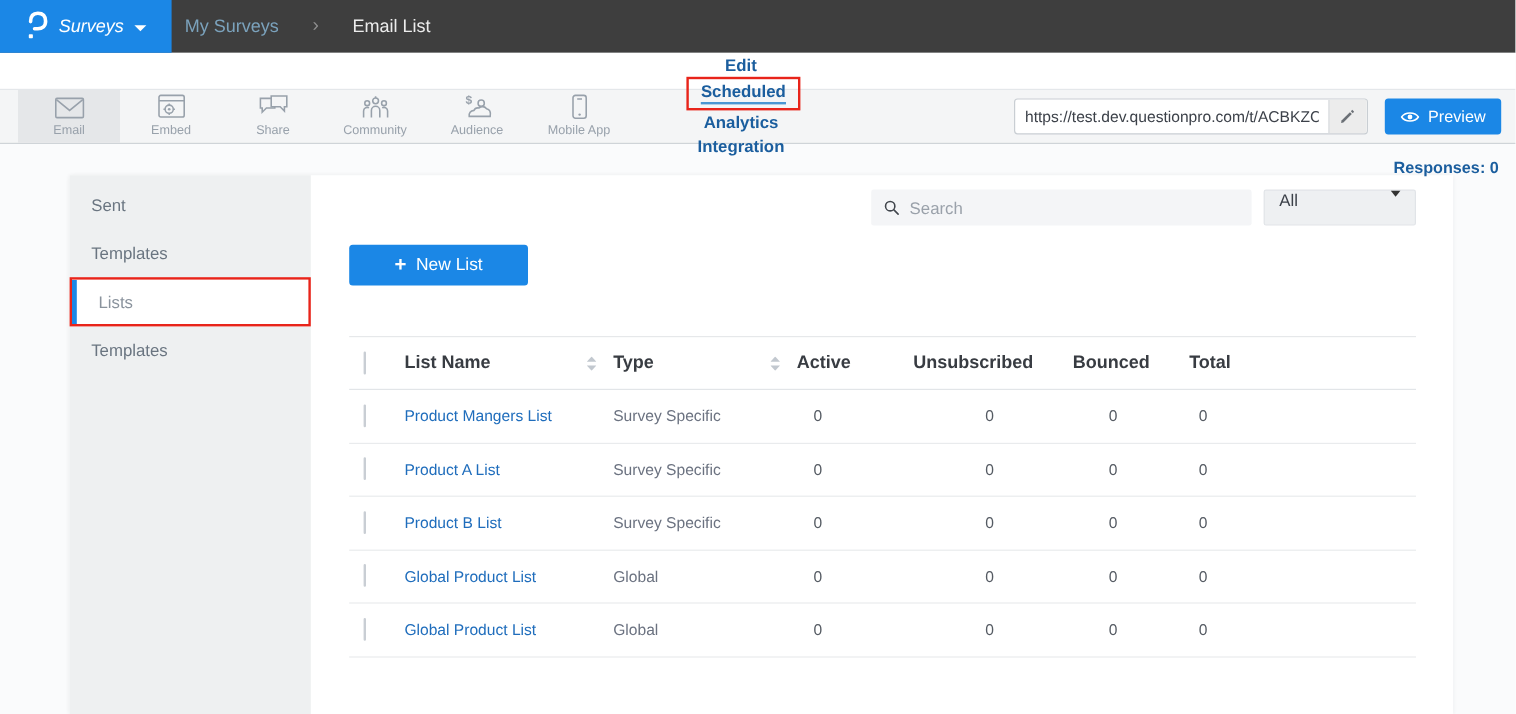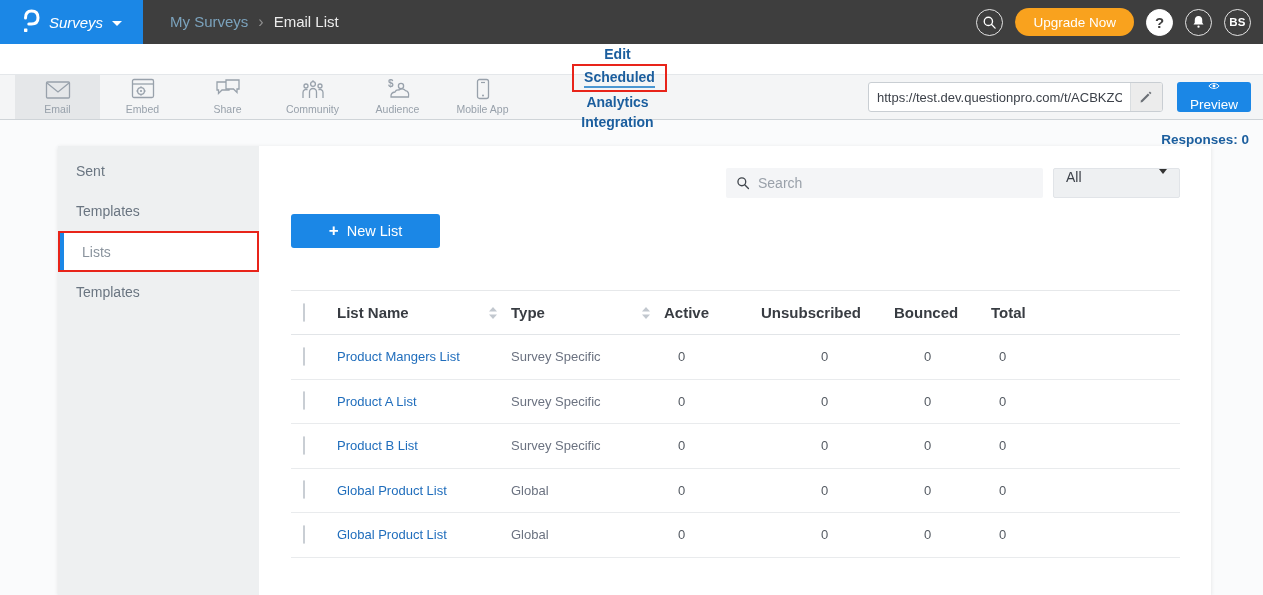--- a/index.html
+++ b/index.html
@@ -4,21 +4,21 @@
 <style>
   * { margin:0; padding:0; box-sizing:border-box; }
   html,body { width:1263px; height:595px; }
   body { font-family:"Liberation Sans", sans-serif; background:#fafbfc; overflow:hidden; }
 
   
   .topbar { height:44px; background:#3e3e3e; display:flex; align-items:center; }
   .logo-box { width:143px; height:44px; background:#1b87e6; display:flex; align-items:center; justify-content:center; gap:9px; cursor:pointer;font-style:italic; }
   .logo-box .product { color:#fff; font-size:15px; }
   .caret-down-white { width:0; height:0; border-left:5px solid transparent; border-right:5px solid transparent; border-top:5px solid #fff; margin-top:2px; }
-  .breadcrumb { display:flex; gap:10px; margin-left:27px; font-size:15px; }
+  .breadcrumb { display:flex; align-items:center; gap:28px; margin-left:11px; font-size:15px; }
   .breadcrumb .parent { color:#7ba2bc; cursor:pointer; }
   .breadcrumb .sep { color:#8f8f8f; font-size:16px; }
   .breadcrumb .current { color:#ececec; }
   .topbar-right { margin-left:auto; display:flex; align-items:center; gap:12px; padding-right:12px; }
   .circle-btn { width:27px; height:27px; border-radius:50%; border:1.5px solid rgba(255,255,255,.85); display:flex; align-items:center; justify-content:center; cursor:pointer; color:#fff; }
   .circle-btn.filled { background:#fff; border-color:#fff; color:#3e3e3e; font-weight:bold; font-size:15px; }
   .avatar-initials { font-size:11.5px; font-weight:bold; letter-spacing:.3px; }
   .upgrade-btn { background:#f9a21e; color:#fff; border:none; border-radius:14px; height:28px; padding:0 18px; font-size:13.5px; font-family:inherit; cursor:pointer; }
 
   
@@ -32,32 +32,32 @@
   .toolbar { height:45px; background:#f4f5f6; border-bottom:1px solid #cfd4d8; display:flex; align-items:stretch; }
   .channels { display:flex; margin-left:15px; }
   .channel { width:85px; display:flex; flex-direction:column; align-items:center; justify-content:flex-end; padding-bottom:4px; cursor:pointer; }
   .channel.active { background:#e5e7e9; }
   .channel .ch-label { font-size:10.5px; color:#98a1ab; margin-top:3px;text-align:right; }
   .ch-icon { height:24px; display:flex; align-items:flex-end; }
   .toolbar-right { margin-left:auto; display:flex; align-items:center; gap:14px; padding-right:12px; }
   .url-group { width:295px; height:30px; background:#fff; border:1px solid #c9ced3; border-radius:3px; display:flex; align-items:center; overflow:hidden; }
   .url-group input { flex:1; border:none; outline:none; font-family:inherit; font-size:13px; color:#3c4149; padding:0 8px; background:transparent; min-width:0; }
   .url-edit { width:32px; height:100%; background:#ececec; border-left:1px solid #d9dde0; display:flex; align-items:center; justify-content:center; cursor:pointer; }
-  .preview-btn { height:30px; background:#1b87e6; color:#fff; border:none; border-radius:3px; padding:0 13px; font-size:13.5px; font-family:inherit; display:flex; align-items:center; gap:7px; cursor:pointer;flex-direction:column; }
+  .preview-btn { height:30px; background:#1b87e6; color:#fff; border:none; border-radius:3px; padding:0 13px; font-size:13.5px; font-family:inherit; display:flex; align-items:center; gap:7px; cursor:pointer; }
 
   
   .page { height:475px; background:#fafbfc; padding-top:26px; }
   .card { margin-left:58px; width:1153px; height:449px; background:#fff; box-shadow:0 1px 4px rgba(40,50,60,.12); display:flex; }
 
   .sidebar { width:201px; background:#eef0f1; padding-top:5px; flex-shrink:0; }
   .side-item { height:40px; display:flex; align-items:center; padding-left:18px; font-size:14px; color:#6a7581; cursor:pointer; }
   .side-item.active { background:#fff; color:#8a939d; border:2px solid #e8241a; box-shadow:inset 4px 0 0 0 #1b87e6; height:41px; padding-left:22px; }
 
   .main { flex:1; padding:0 31px 0 32px; }
-  .filters-row { margin-top:22px; display:flex; justify-content:flex-end; align-items:center; gap:10px; }
+  .filters-row { margin-top:12px; display:flex; justify-content:flex-end; align-items:center; gap:10px; }
   .search-box { width:317px; height:30px; background:#f4f5f7; border-radius:2px; display:flex; align-items:center; padding:0 10px; gap:8px; }
   .search-box input { border:none; outline:none; background:transparent; font-family:inherit; font-size:14px; color:#3c4149; flex:1; }
   .search-box input::placeholder { color:#9aa1aa; }
   .filter-select { width:127px; height:30px; background:#eef0f2; border:1px solid #e1e4e8; border-radius:2px; display:flex; align-items:flex-start; justify-content:space-between; padding:0 12px; font-size:14px; color:#3c4149; cursor:pointer; }
   .caret-down-dark { width:0; height:0; border-left:4.5px solid transparent; border-right:4.5px solid transparent; border-top:5px solid #333; }
 
   .new-list-btn { margin-top:16px; width:149px; height:34px; background:#1b87e6; color:#fff; border:none; border-radius:3px; font-family:inherit; font-size:14.5px; display:flex; align-items:center; justify-content:center; gap:8px; cursor:pointer; }
   .new-list-btn .plus { font-size:17px; font-weight:bold; margin-top:-1px; }
 
   
@@ -82,41 +82,20 @@
       <path d="M4.5 9 C4.5 3.5 7 2 10.5 2 C15 2 17 4.8 17 8.8 C17 13 14.2 15 10.5 15 L7.8 15" stroke="#fff" stroke-width="3" fill="none" stroke-linecap="round"></path>
       <rect x="3" y="19.5" width="3.4" height="3.4" rx="0.6" fill="#fff"></rect>
     </svg>
     <span class="product">Surveys</span>
     <span class="caret-down-white"></span>
   </div>
   <div class="breadcrumb">
     <span class="parent">My Surveys</span>
     <span class="sep">›</span>
     <span class="current">Email List</span>
-  </div>
-  <div class="topbar-right">
-    <div class="circle-btn">
-      <svg width="15" height="15" viewBox="0 0 20 20">
-        <circle cx="8.5" cy="8.5" r="5.5" stroke="#fff" stroke-width="1.8" fill="none"></circle>
-        <line x1="12.8" y1="12.8" x2="17.5" y2="17.5" stroke="#fff" stroke-width="1.8" stroke-linecap="round"></line>
-      </svg>
-    </div>
-    <button class="upgrade-btn">Upgrade Now</button>
-    <div class="circle-btn filled">
-      <span>?</span>
-    </div>
-    <div class="circle-btn">
-      <svg width="15" height="16" viewBox="0 0 24 25">
-        <path d="M12 3 C16 3 18 6 18 9.5 V13.5 L20 16.5 H4 L6 13.5 V9.5 C6 6 8 3 12 3 Z" fill="#fff"></path>
-        <circle cx="12" cy="20" r="1.8" fill="#fff"></circle>
-      </svg>
-    </div>
-    <div class="circle-btn">
-      <span class="avatar-initials">BS</span>
-    </div>
   </div>
 </div>
 
 <div class="tabbar">
   <span class="tab">Edit</span>
   <span class="tab-annotated">
     <span class="tab">Scheduled</span>
   </span>
   <span class="tab">Analytics</span>
   <span class="tab">Integration</span>

